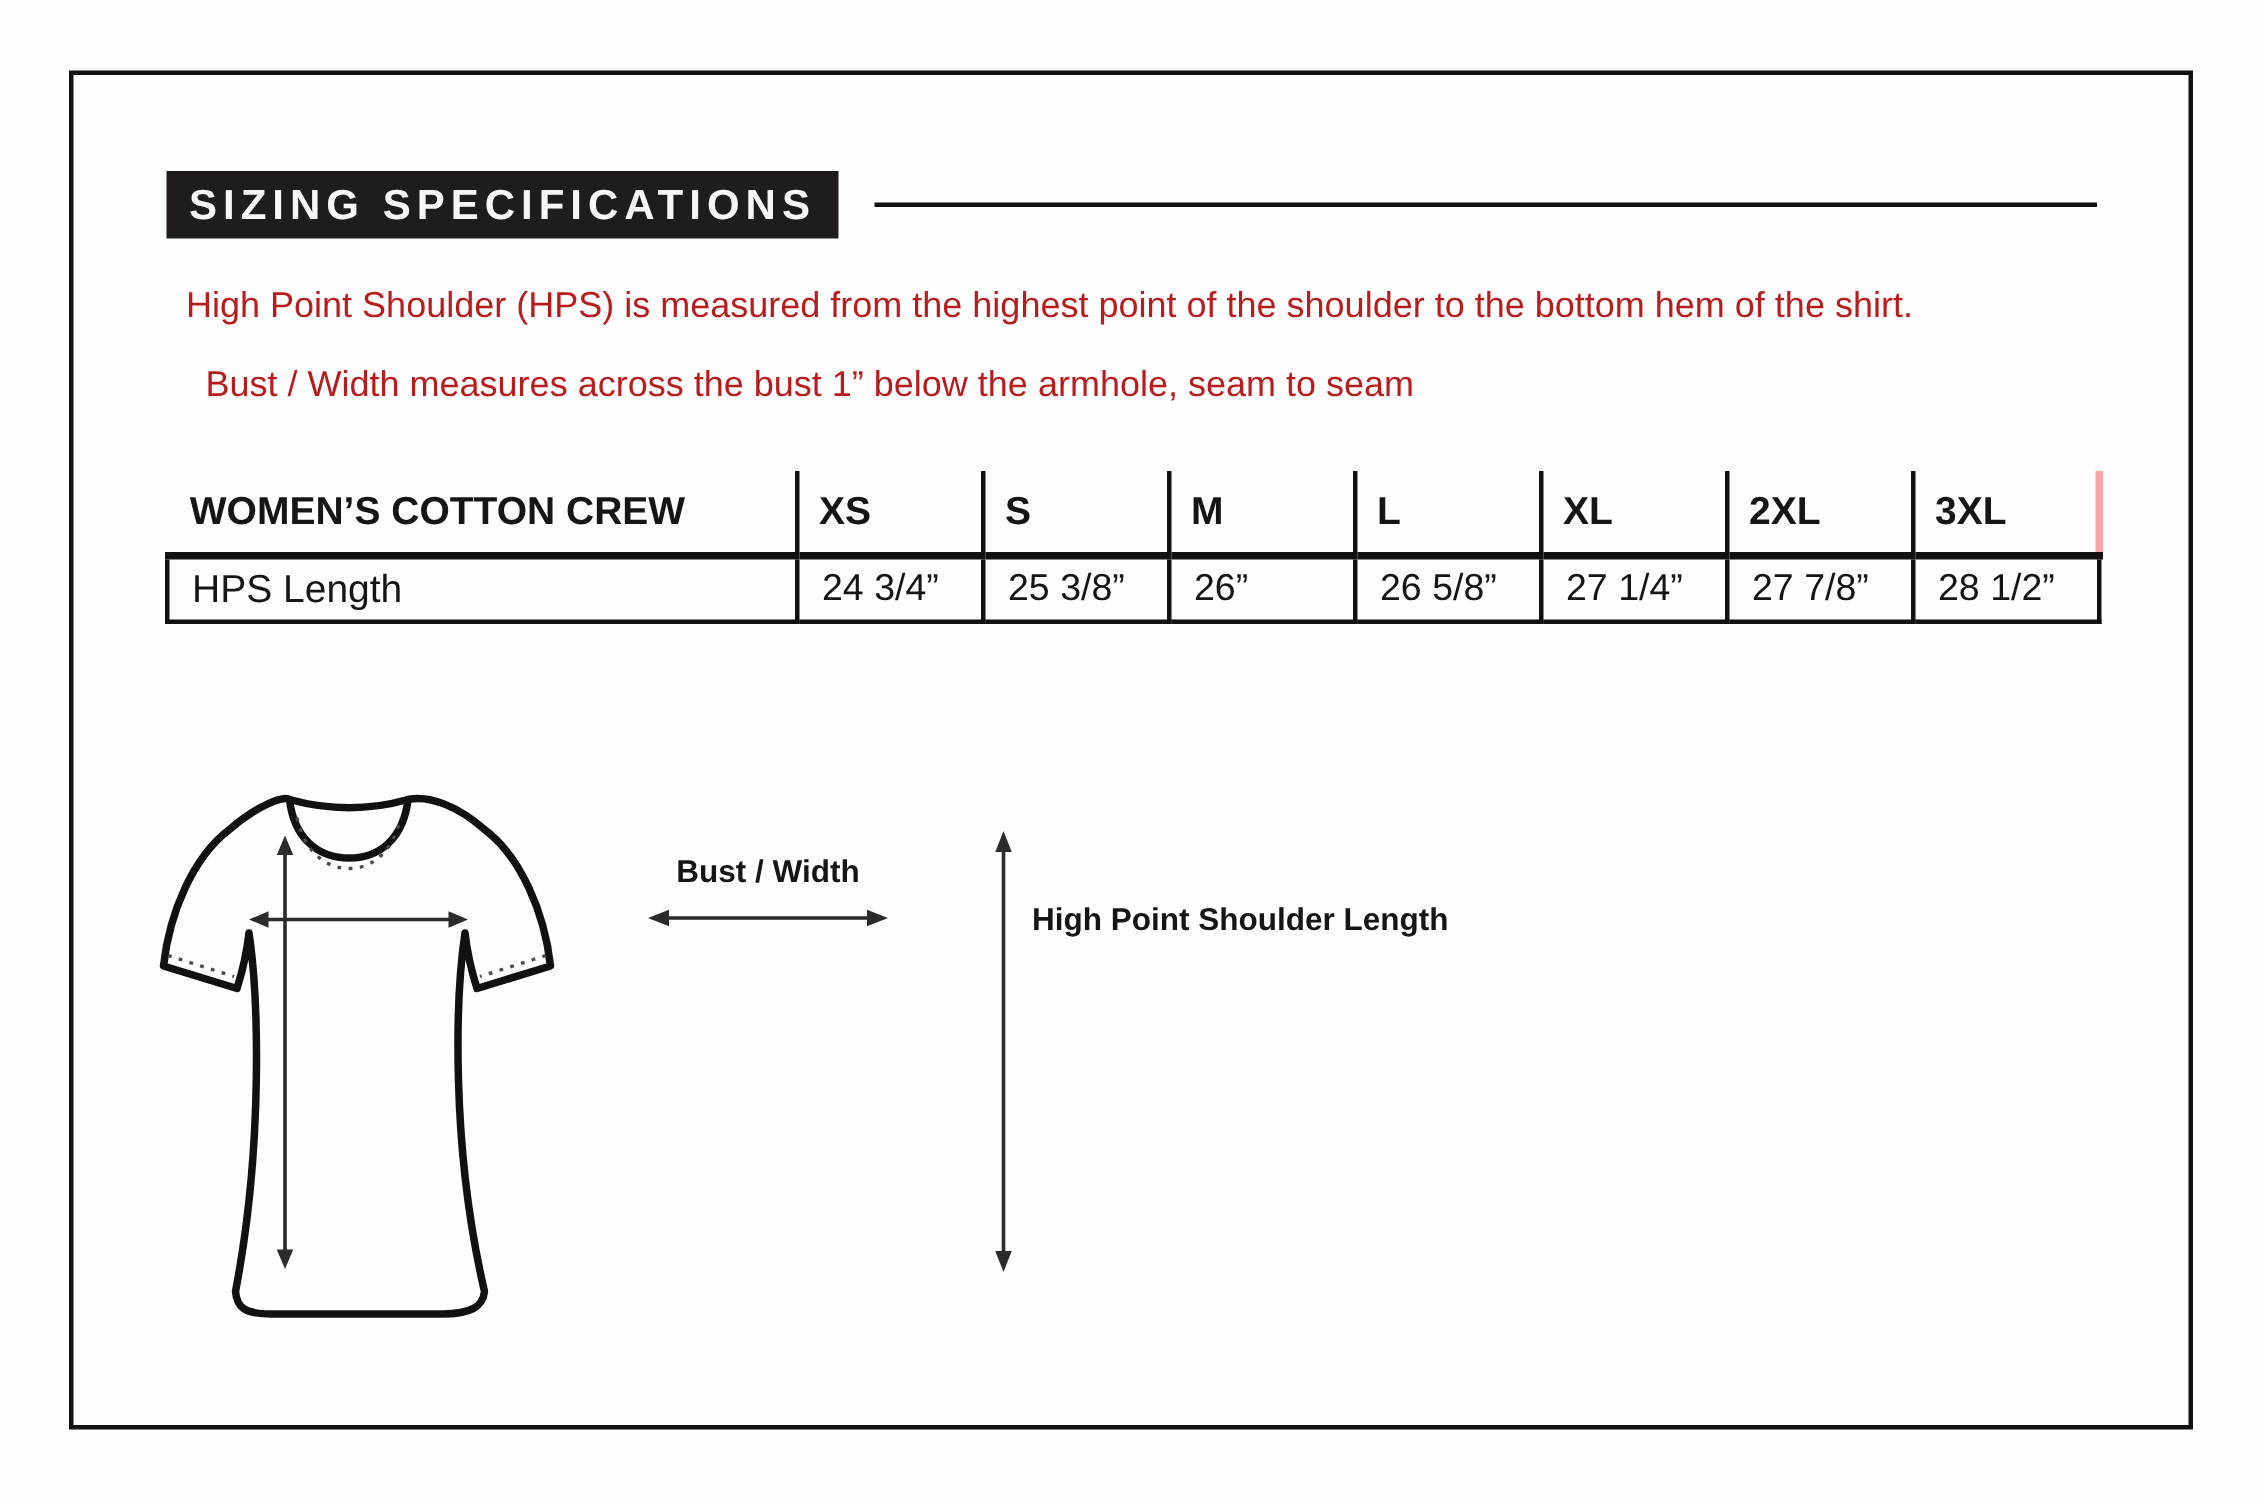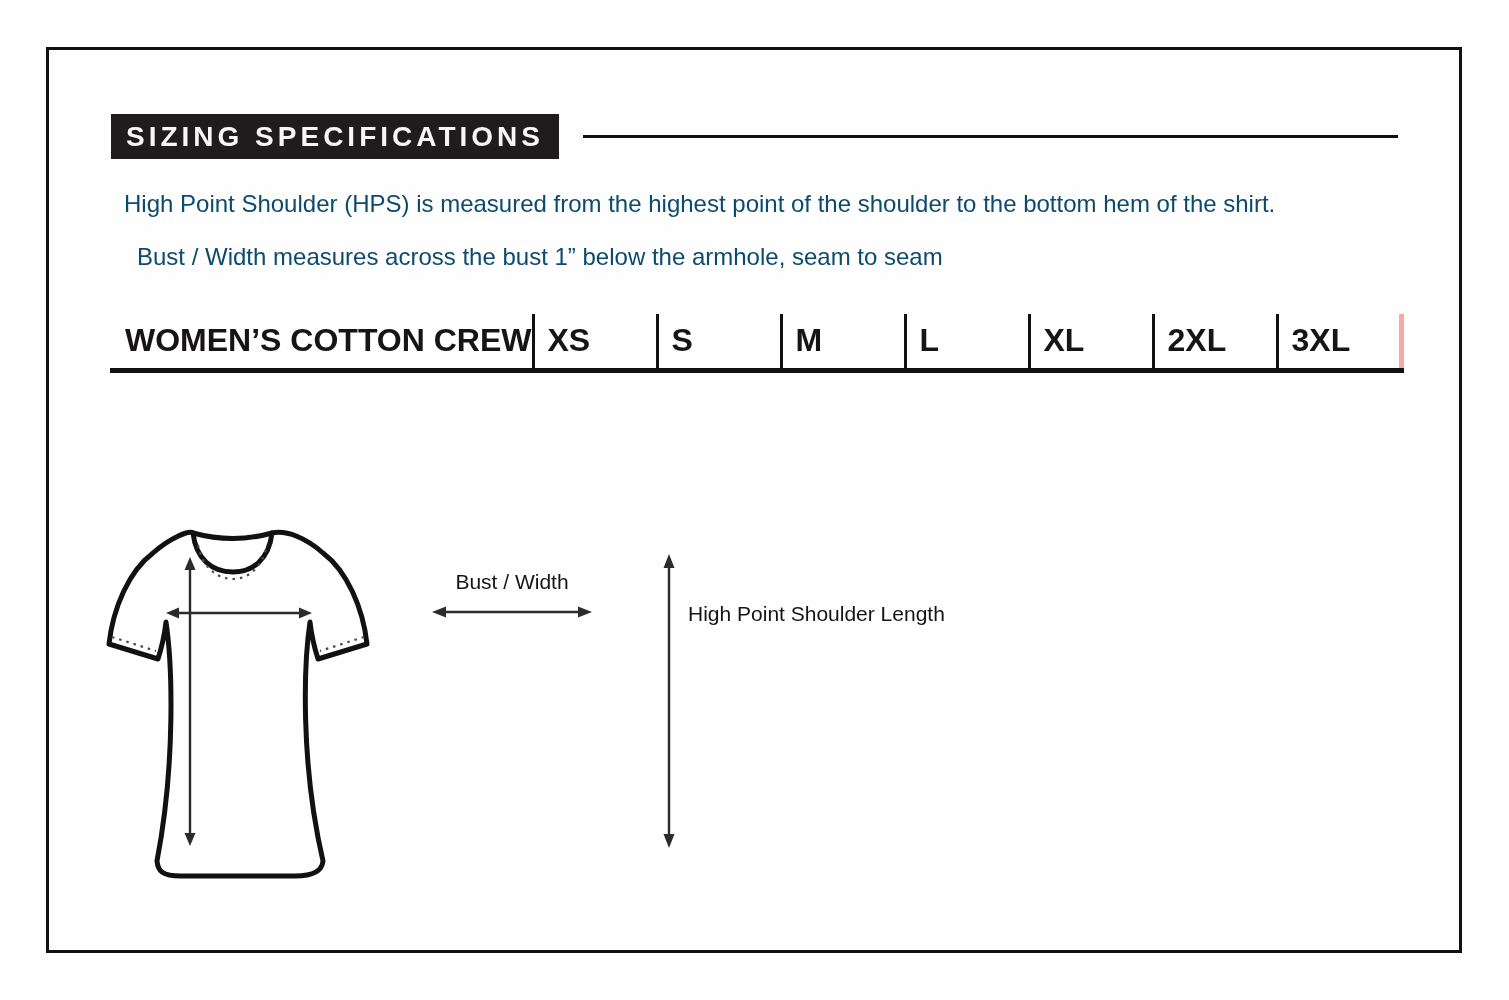--- a/index.html
+++ b/index.html
@@ -41,41 +41,41 @@
   }
   .title-rule {
     flex: 1;
     height: 3px;
     background: #131011;
   }
   .note {
     position: absolute;
     left: 124px;
     font-size: 24px;
-    color: #0c4a6e;
+    color: #b91c1c;
     white-space: nowrap;
   }
   .note-1 { top: 190px; }
   .note-2 { top: 243px; margin-left: 13px; }
 
   table.sizing {
     position: absolute;
     left: 110px; top: 314px;
     border-collapse: collapse;
     table-layout: fixed;
     font-family: "Liberation Sans", sans-serif;
     color: #171415;
   }
   col.c-label { width: 420px; }
   col.c-size  { width: 124px; }
   table.sizing thead th {
     height: 56px;
     border-left: 3px solid #131011;
     border-bottom: 5px solid #131011;
-    font-size: 32px;
+    font-size: 26px;
     font-weight: bold;
     text-align: left;
     vertical-align: middle;
     padding-left: 13px;
     white-space: nowrap;
   }
   table.sizing thead th:first-child { border-left: none; padding-left: 15px; }
   table.sizing thead th:last-child  { border-right: 5px solid #fca5a5; }
   table.sizing tbody td {
     height: 44px;
@@ -88,21 +88,21 @@
   table.sizing tbody td.row-label { font-size: 26px; }
 
   .tshirt-svg {
     position: absolute;
     left: 93px; top: 512px;
     width: 290px; height: 372px;
   }
   .diagram-label {
     position: absolute;
     font-size: 21px;
-    font-weight: normal;
+    font-weight: bold;
     color: #171415;
     white-space: nowrap;
   }
   .bust-label { left: 430px; top: 570px; width: 164px; text-align: center; }
   .hps-label  { left: 688px; top: 570px; margin-top: 32px; }
   .bust-arrow-svg { position: absolute; left: 430px; top: 602px; width: 164px; height: 20px; }
   .hps-arrow-svg  { position: absolute; left: 659px; top: 552px; width: 20px;  height: 298px; }
 </style>
 </head>
 <body>
@@ -136,20 +136,30 @@
         <th>XS</th>
         <th>S</th>
         <th>M</th>
         <th>L</th>
         <th>XL</th>
         <th>2XL</th>
         <th>3XL</th>
       </tr>
     </thead>
     <tbody>
+      <tr>
+        <td class="row-label">HPS Length</td>
+        <td>24 3/4”</td>
+        <td>25 3/8”</td>
+        <td>26”</td>
+        <td>26 5/8”</td>
+        <td>27 1/4”</td>
+        <td>27 7/8”</td>
+        <td>28 1/2”</td>
+      </tr>
     </tbody>
   </table>
 
   <svg class="tshirt-svg" viewBox="0 0 290 372">
 
     <path d="M 100,21 Q 140,32 179,21
              C 194,18 213,26 230,41
              C 254,59 270,96 274,132
              L 225,147
              Q 219,128 217,110

